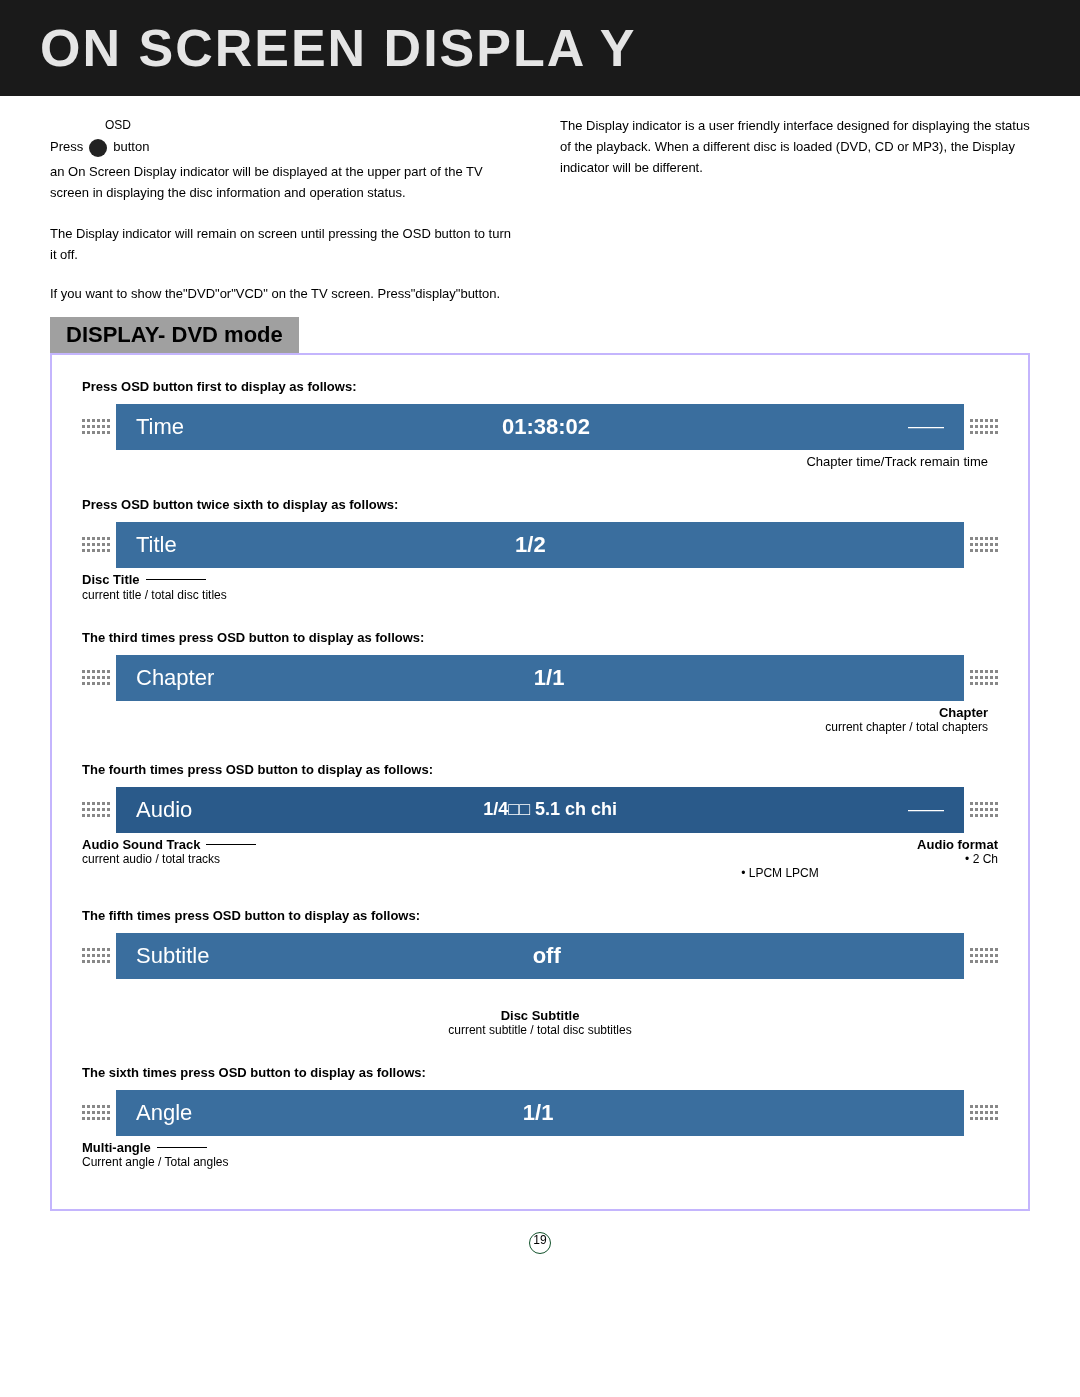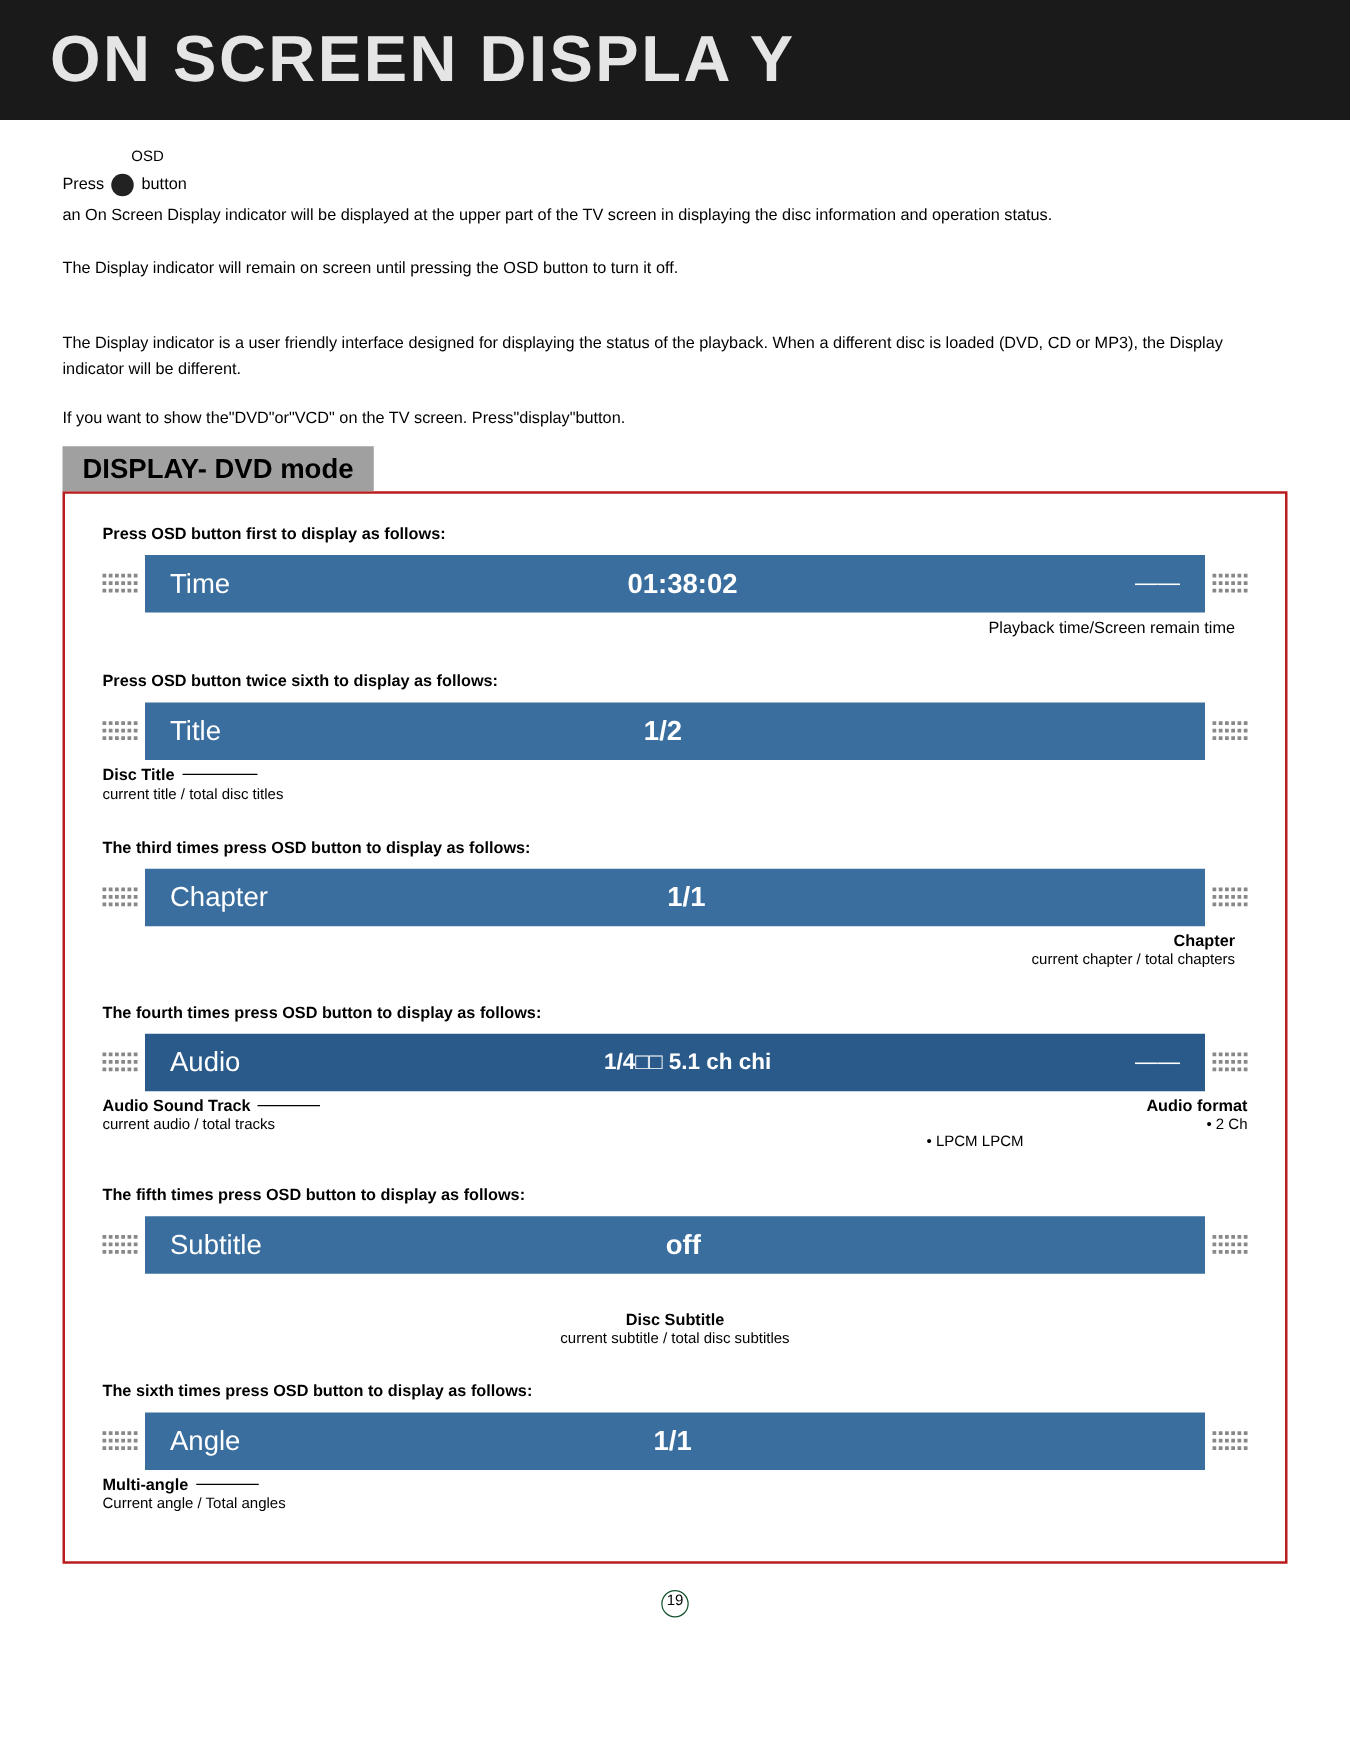--- a/index.html
+++ b/index.html
@@ -34,21 +34,20 @@
 
     .main-content {
       padding: 0 50px 30px 50px;
     }
 
     
     .intro-section {
       display: flex;
       gap: 40px;
       margin-bottom: 20px;
-      flex-direction: column;
     }
     .intro-left {
       flex: 1;
       font-size: 13px;
       line-height: 1.6;
     }
     .intro-right {
       flex: 1;
       font-size: 13px;
       line-height: 1.6;
@@ -74,21 +73,21 @@
       display: inline-block;
       flex-shrink: 0;
     }
 
     .if-you-want {
       font-size: 13px;
       margin-bottom: 16px;
     }
 
     .dvd-mode-box {
-      border: 2px solid #b91c1c;
+      border: 2px solid #c4b5fd;
       padding: 24px 30px 30px 30px;
       margin-top: 0;
     }
 
     
     .display-section {
       margin-bottom: 28px;
     }
 
     .section-label {
@@ -260,21 +259,21 @@
                 <div class="dot"></div>
                 <div class="dot"></div>
                 <div class="dot"></div>
                 <div class="dot"></div>
                 <div class="dot"></div>
                 <div class="dot"></div>
               </div>
           </div>
         </div>
         <div style="text-align:right; font-size:13px; margin-top:4px; padding-right:10px;">
-          <span>Playback time/Screen remain time</span>
+          <span>Chapter time/Track remain time</span>
         </div>
       </div>
 
       <div class="display-section">
         <div class="section-label">Press OSD button twice sixth to display as follows:</div>
         <div class="tv-row">
           <div class="tv-left-dots">
             <div class="dot-row">
                 <div class="dot"></div>
                 <div class="dot"></div>

